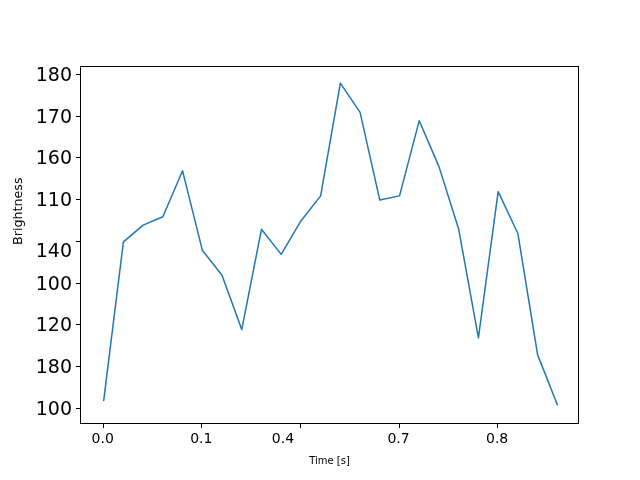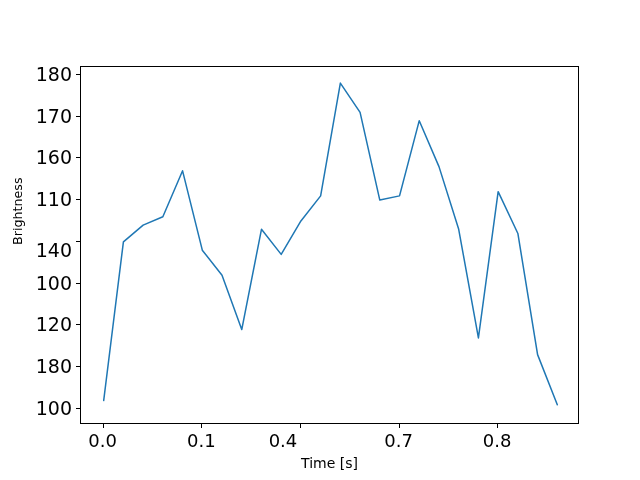--- a/index.html
+++ b/index.html
@@ -63,21 +63,21 @@
     width: 4px;
     height: 1.05px;
     background: #000000;
   }
   .xtick-label {
     position: absolute;
     top: 6px;
     width: 60px;
     margin-left: -30px;
     text-align: center;
-    font-size: 18px;
+    font-size: 14px;
     color: #000000;
     white-space: nowrap;
   }
   .xtick-mark {
     position: absolute;
     width: 1.05px;
     height: 4px;
     background: #000000;
   }
   #ylabel {
@@ -89,21 +89,21 @@
     transform: rotate(-90deg);
     transform-origin: left top;
     white-space: nowrap;
   }
   #xlabel {
     position: absolute;
     left: 80px;
     top: 455px;
     width: 499px;
     text-align: center;
-    font-size: 14px;
+    font-size: 10px;
     color: #000000;
     white-space: nowrap;
   }
   #ytick-layer, #xtick-layer {
     position: absolute;
     left: 0; top: 0;
     width: 640px; height: 480px;
     pointer-events: none;
   }
 </style>

